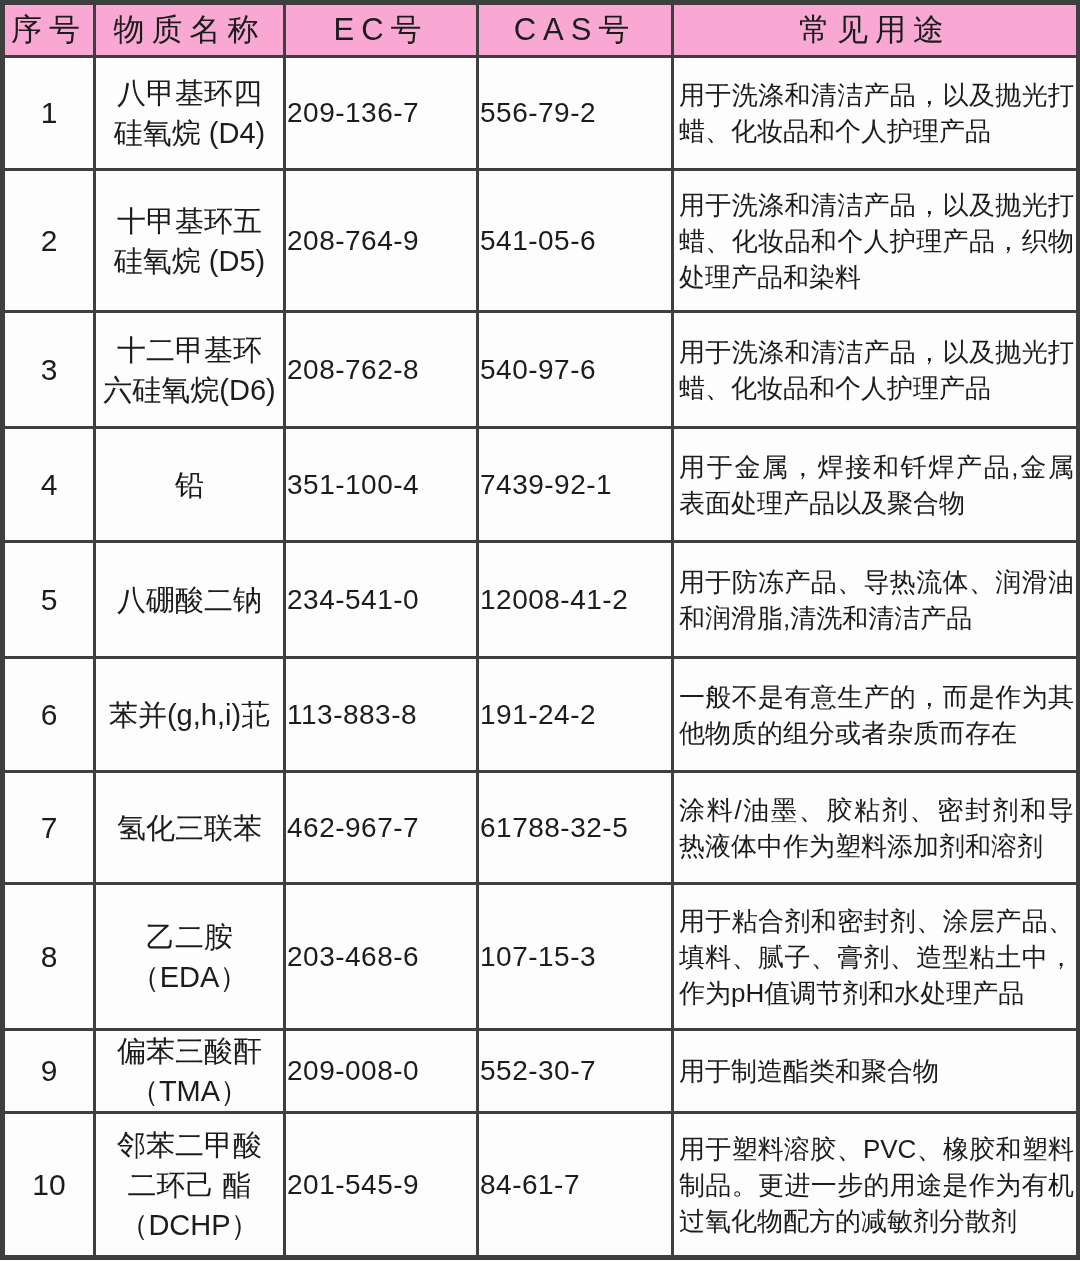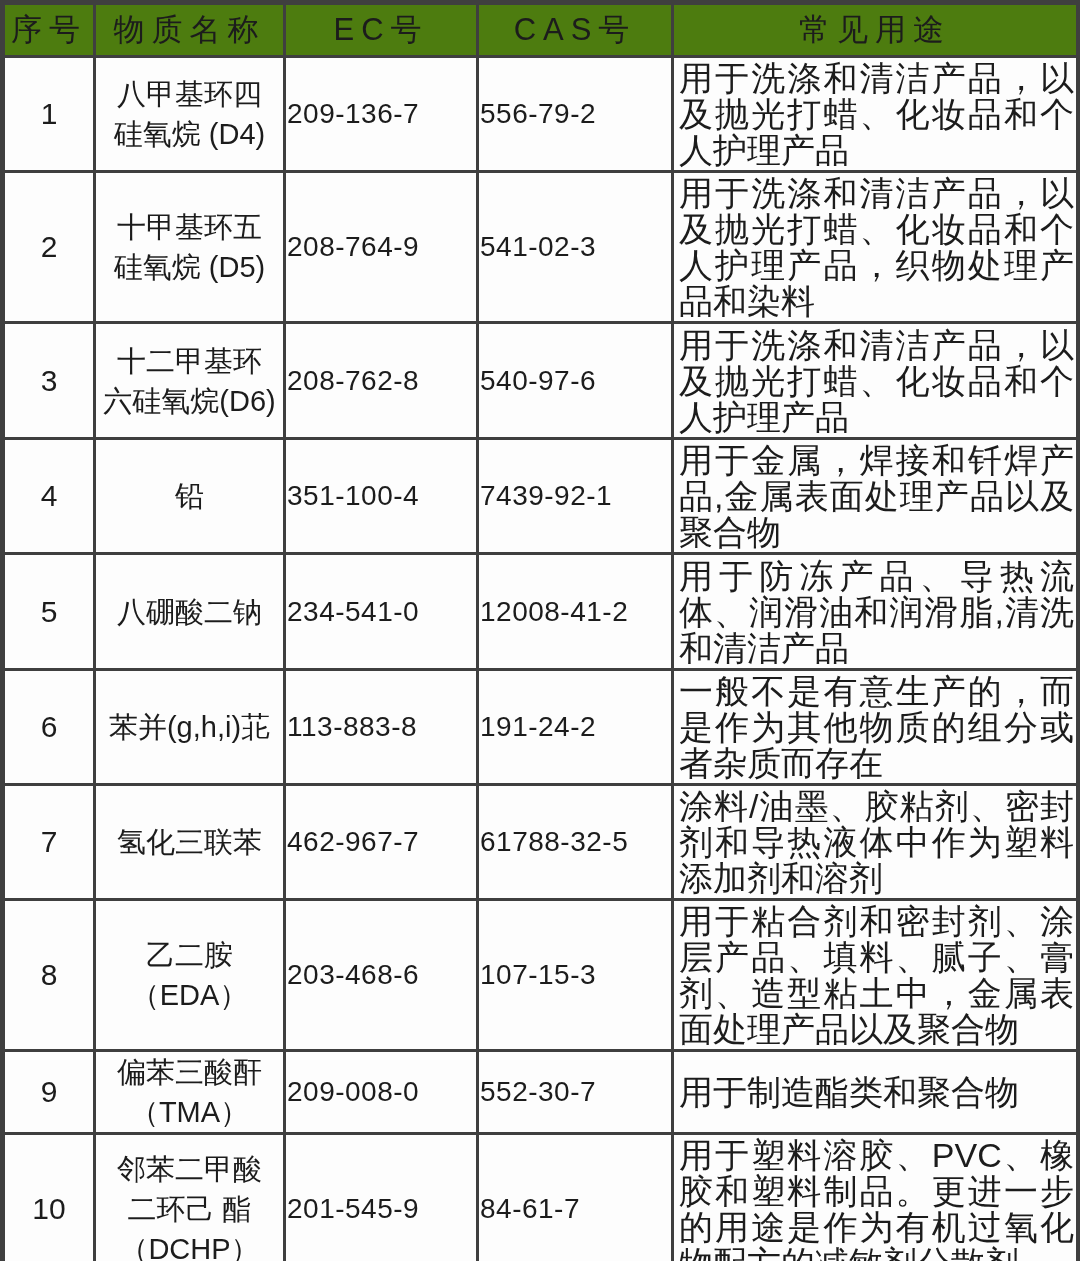--- a/index.html
+++ b/index.html
@@ -29,21 +29,21 @@
   }
   
   col.c-no   { width: 92px; }
   col.c-name { width: 190px; }
   col.c-ec   { width: 193px; }
   col.c-cas  { width: 195px; }
   col.c-use  { width: 406px; }
   
   thead tr { height: 54px; }
   thead th {
-    background: #4d7c0f;
+    background: #f9a8d4;
     color: #f1f8e6;
     font-size: 31px;
     font-weight: normal;
     text-align: center;
     vertical-align: middle;
     letter-spacing: 7px;
     padding: 0;
   }
   
   tbody tr:nth-child(1)  { height: 113px; }
@@ -73,21 +73,21 @@
   td.col-ec, td.col-cas {
     text-align: left;
     vertical-align: middle;
     font-size: 28px;
     letter-spacing: 0.5px;
     border-radius: 10px;
   }
   td.col-use {
     text-align: justify;
     vertical-align: middle;
-    font-size: 34px;
+    font-size: 26px;
     line-height: 36px;
     padding: 2px 2px 2px 5px;
     overflow: hidden;
   }
 </style>
 </head>
 <body>
 
 <div class="page">
   <table class="substances">
@@ -114,21 +114,21 @@
 硅氧烷 (D4)</td>
         <td class="col-ec">209-136-7</td>
         <td class="col-cas">556-79-2</td>
         <td class="col-use">用于洗涤和清洁产品，以及抛光打蜡、化妆品和个人护理产品</td>
       </tr>
       <tr>
         <td class="col-no">2</td>
         <td class="col-name">十甲基环五
 硅氧烷 (D5)</td>
         <td class="col-ec">208-764-9</td>
-        <td class="col-cas">541-02-3</td>
+        <td class="col-cas">541-05-6</td>
         <td class="col-use">用于洗涤和清洁产品，以及抛光打蜡、化妆品和个人护理产品，织物处理产品和染料</td>
       </tr>
       <tr>
         <td class="col-no">3</td>
         <td class="col-name">十二甲基环
 六硅氧烷(D6)</td>
         <td class="col-ec">208-762-8</td>
         <td class="col-cas">540-97-6</td>
         <td class="col-use">用于洗涤和清洁产品，以及抛光打蜡、化妆品和个人护理产品</td>
       </tr>
@@ -159,21 +159,21 @@
         <td class="col-ec">462-967-7</td>
         <td class="col-cas">61788-32-5</td>
         <td class="col-use">涂料/油墨、胶粘剂、密封剂和导热液体中作为塑料添加剂和溶剂</td>
       </tr>
       <tr>
         <td class="col-no">8</td>
         <td class="col-name">乙二胺
 （EDA）</td>
         <td class="col-ec">203-468-6</td>
         <td class="col-cas">107-15-3</td>
-        <td class="col-use">用于粘合剂和密封剂、涂层产品、填料、腻子、膏剂、造型粘土中，金属表面处理产品以及聚合物</td>
+        <td class="col-use">用于粘合剂和密封剂、涂层产品、填料、腻子、膏剂、造型粘土中，作为pH值调节剂和水处理产品</td>
       </tr>
       <tr>
         <td class="col-no">9</td>
         <td class="col-name">偏苯三酸酐
 （TMA）</td>
         <td class="col-ec">209-008-0</td>
         <td class="col-cas">552-30-7</td>
         <td class="col-use">用于制造酯类和聚合物</td>
       </tr>
       <tr>

